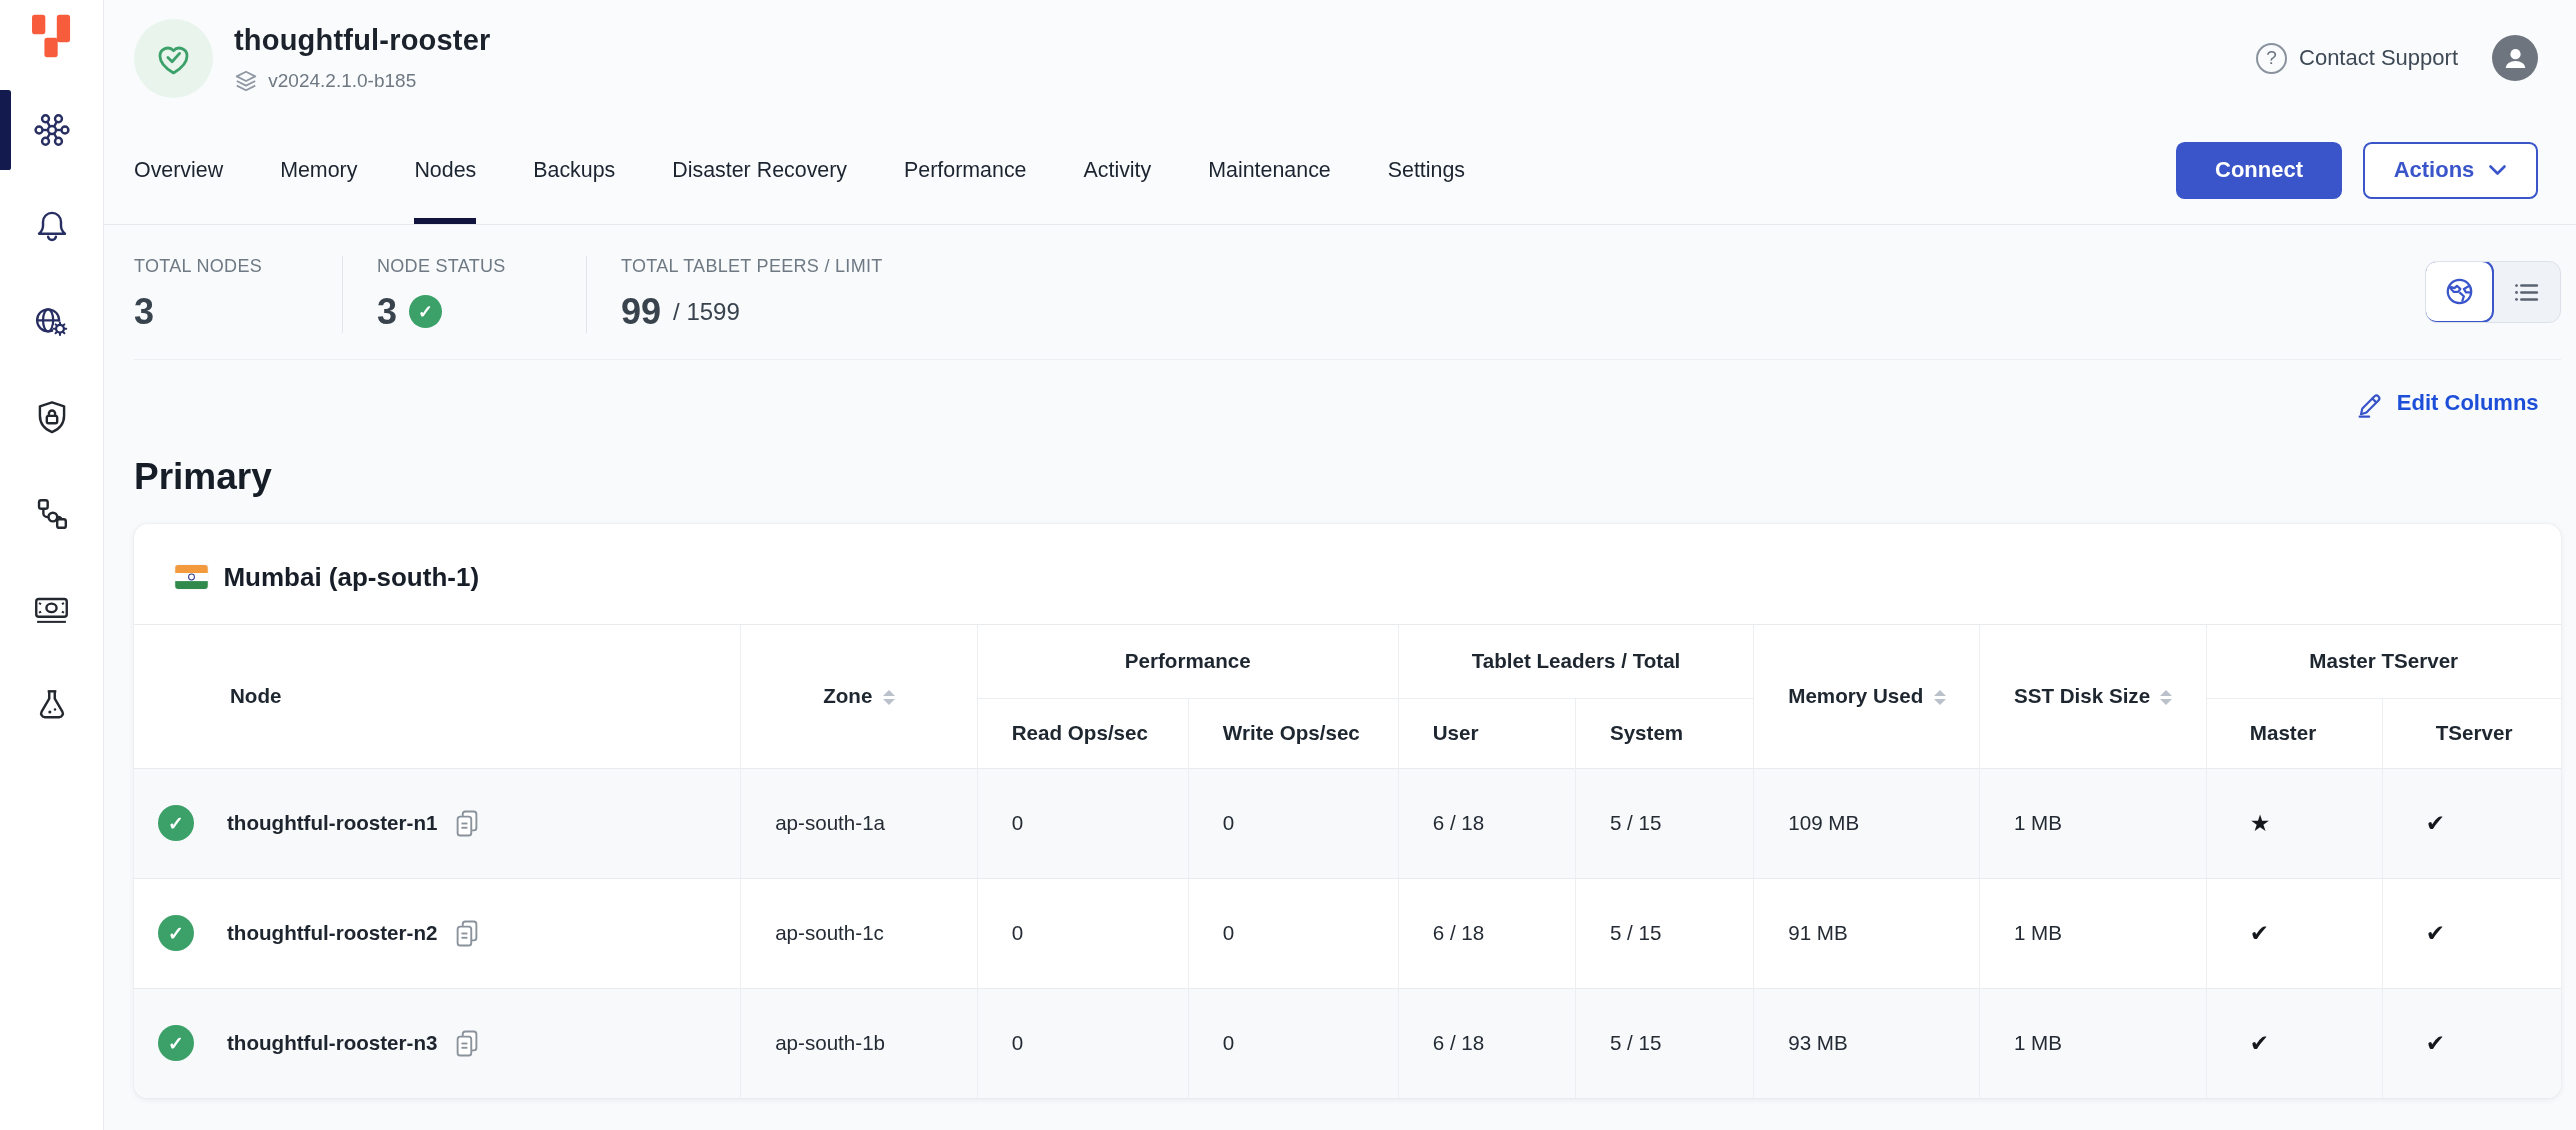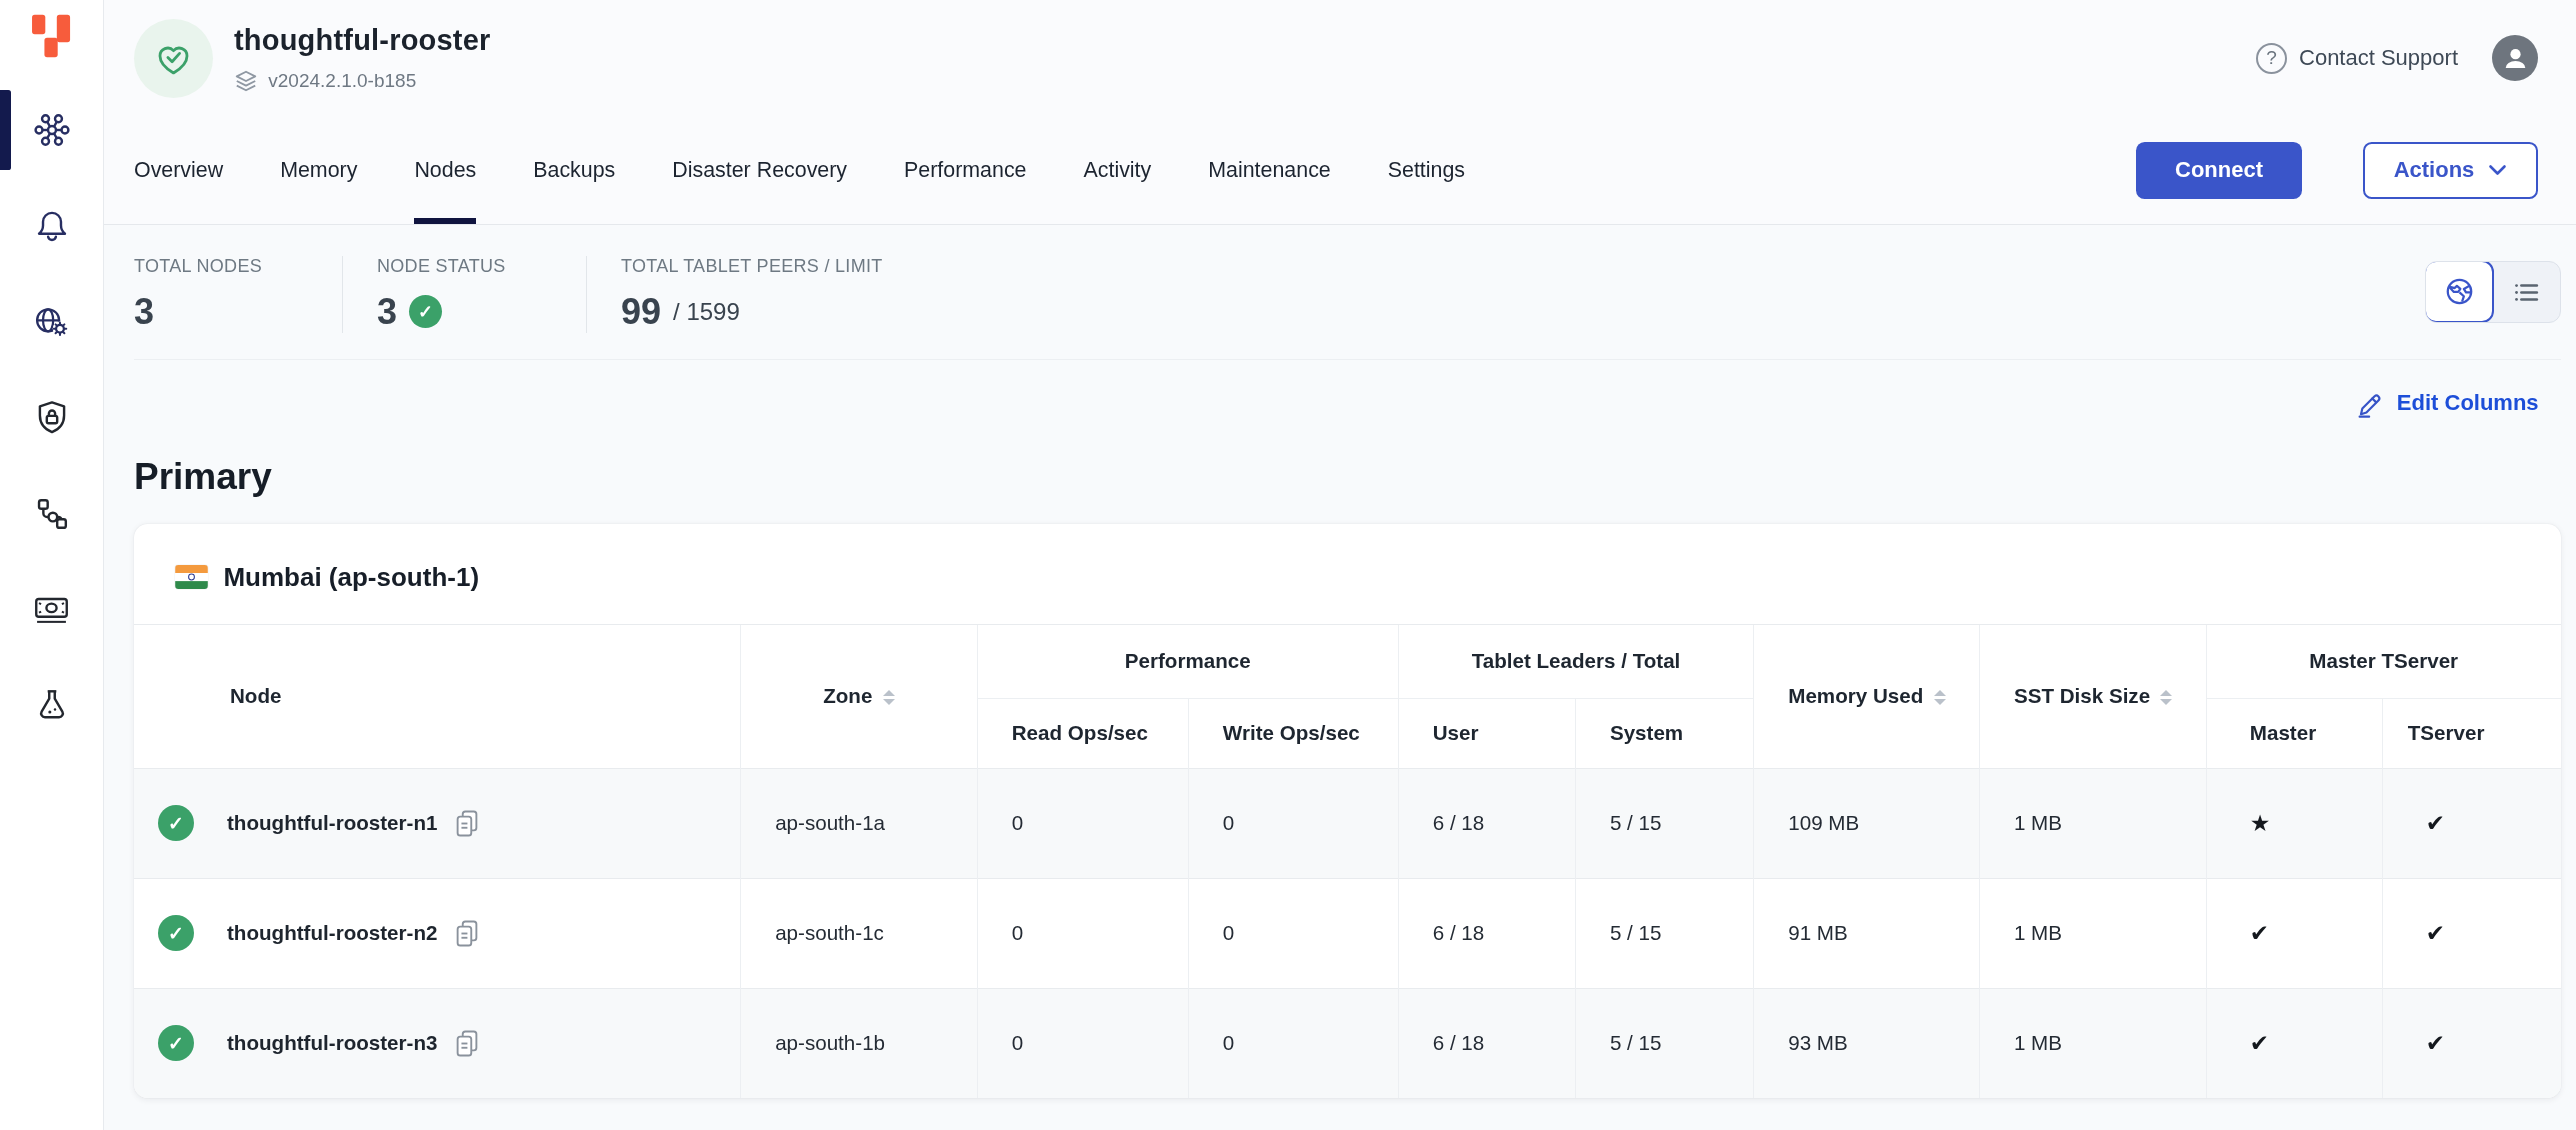--- a/index.html
+++ b/index.html
@@ -29,21 +29,21 @@
   .support { display:flex; align-items:center; gap:12px; font-size:22px; color:#3E4956; cursor:pointer; }
   .qicon { width:31px; height:31px; border:2.1px solid #8A929D; border-radius:50%; display:flex; align-items:center; justify-content:center; font-size:19px; color:#6A747F; font-weight:500; }
   .avatar { width:46px; height:46px; border-radius:50%; background:#6E757E; display:flex; align-items:center; justify-content:center; cursor:pointer; }
 
   
   .tabrow { height:109px; display:flex; align-items:stretch; border-bottom:1.7px solid #E5E8EC; padding:0 38px 0 30px; background:#FAFBFD; }
   .tabs { display:flex; gap:57px; }
   .tab { display:flex; align-items:center; font-size:21.4px; color:#1C2430; cursor:pointer; border-bottom:6.9px solid transparent; border-top:6.9px solid transparent; font-weight:500; }
   .tab.active { border-bottom-color:#10143F; }
   .tab-actions { margin-left:auto; display:flex; align-items:center; gap:20.6px; }
-  .btn { height:57px; border-radius:8.6px; font-size:22px; font-weight:700; display:flex; align-items:center; justify-content:center; cursor:pointer; font-family:"Liberation Sans",sans-serif;margin-left:40px; }
+  .btn { height:57px; border-radius:8.6px; font-size:22px; font-weight:700; display:flex; align-items:center; justify-content:center; cursor:pointer; font-family:"Liberation Sans",sans-serif; }
   .btn-primary { background:#3A55C9; color:#FFFFFF; border:none; padding:0 39px; }
   .btn-outline { background:#FFFFFF; color:#3A55C9; border:2.1px solid #3A55C9; padding:0 29px; gap:13.7px; }
 
   
   .content { flex:1; padding:0 15.4px 0 30px; }
 
   .stats-strip { display:flex; align-items:flex-start; padding:31px 0 26px 0; border-bottom:1.7px solid #ECEFF2; }
   .stat { display:flex; flex-direction:column; gap:13.7px; }
   .stat-label { font-size:18px; color:#6E7983; letter-spacing:0.3px; font-weight:500; }
   .stat-value-row { display:flex; align-items:center; gap:12px; }
@@ -354,21 +354,21 @@
                   </span>
               </th>
               <th colspan="2" class="grp bl">Master TServer</th>
             </tr>
             <tr class="sub">
               <th class="bl">Read Ops/sec</th>
               <th class="bl">Write Ops/sec</th>
               <th class="bl">User</th>
               <th class="bl">System</th>
               <th class="bl" style="padding-left:43px">Master</th>
-              <th class="bl" style="padding-left:25px">TServer</th>
+              <th class="bl" style="padding-left:53px">TServer</th>
             </tr>
           </thead>
           <tbody>
             <tr class="alt">
               <td class="node-cell">
                 <div class="node-flex">
                   <span class="okc okc-row">✓</span>
                   <span class="node-name">thoughtful-rooster-n1</span>
                   <span class="copy-btn">
                     <svg width="26" height="29" viewBox="0 0 30 34" fill="none" stroke="#8A929C" stroke-width="2.2" stroke-linejoin="round">

